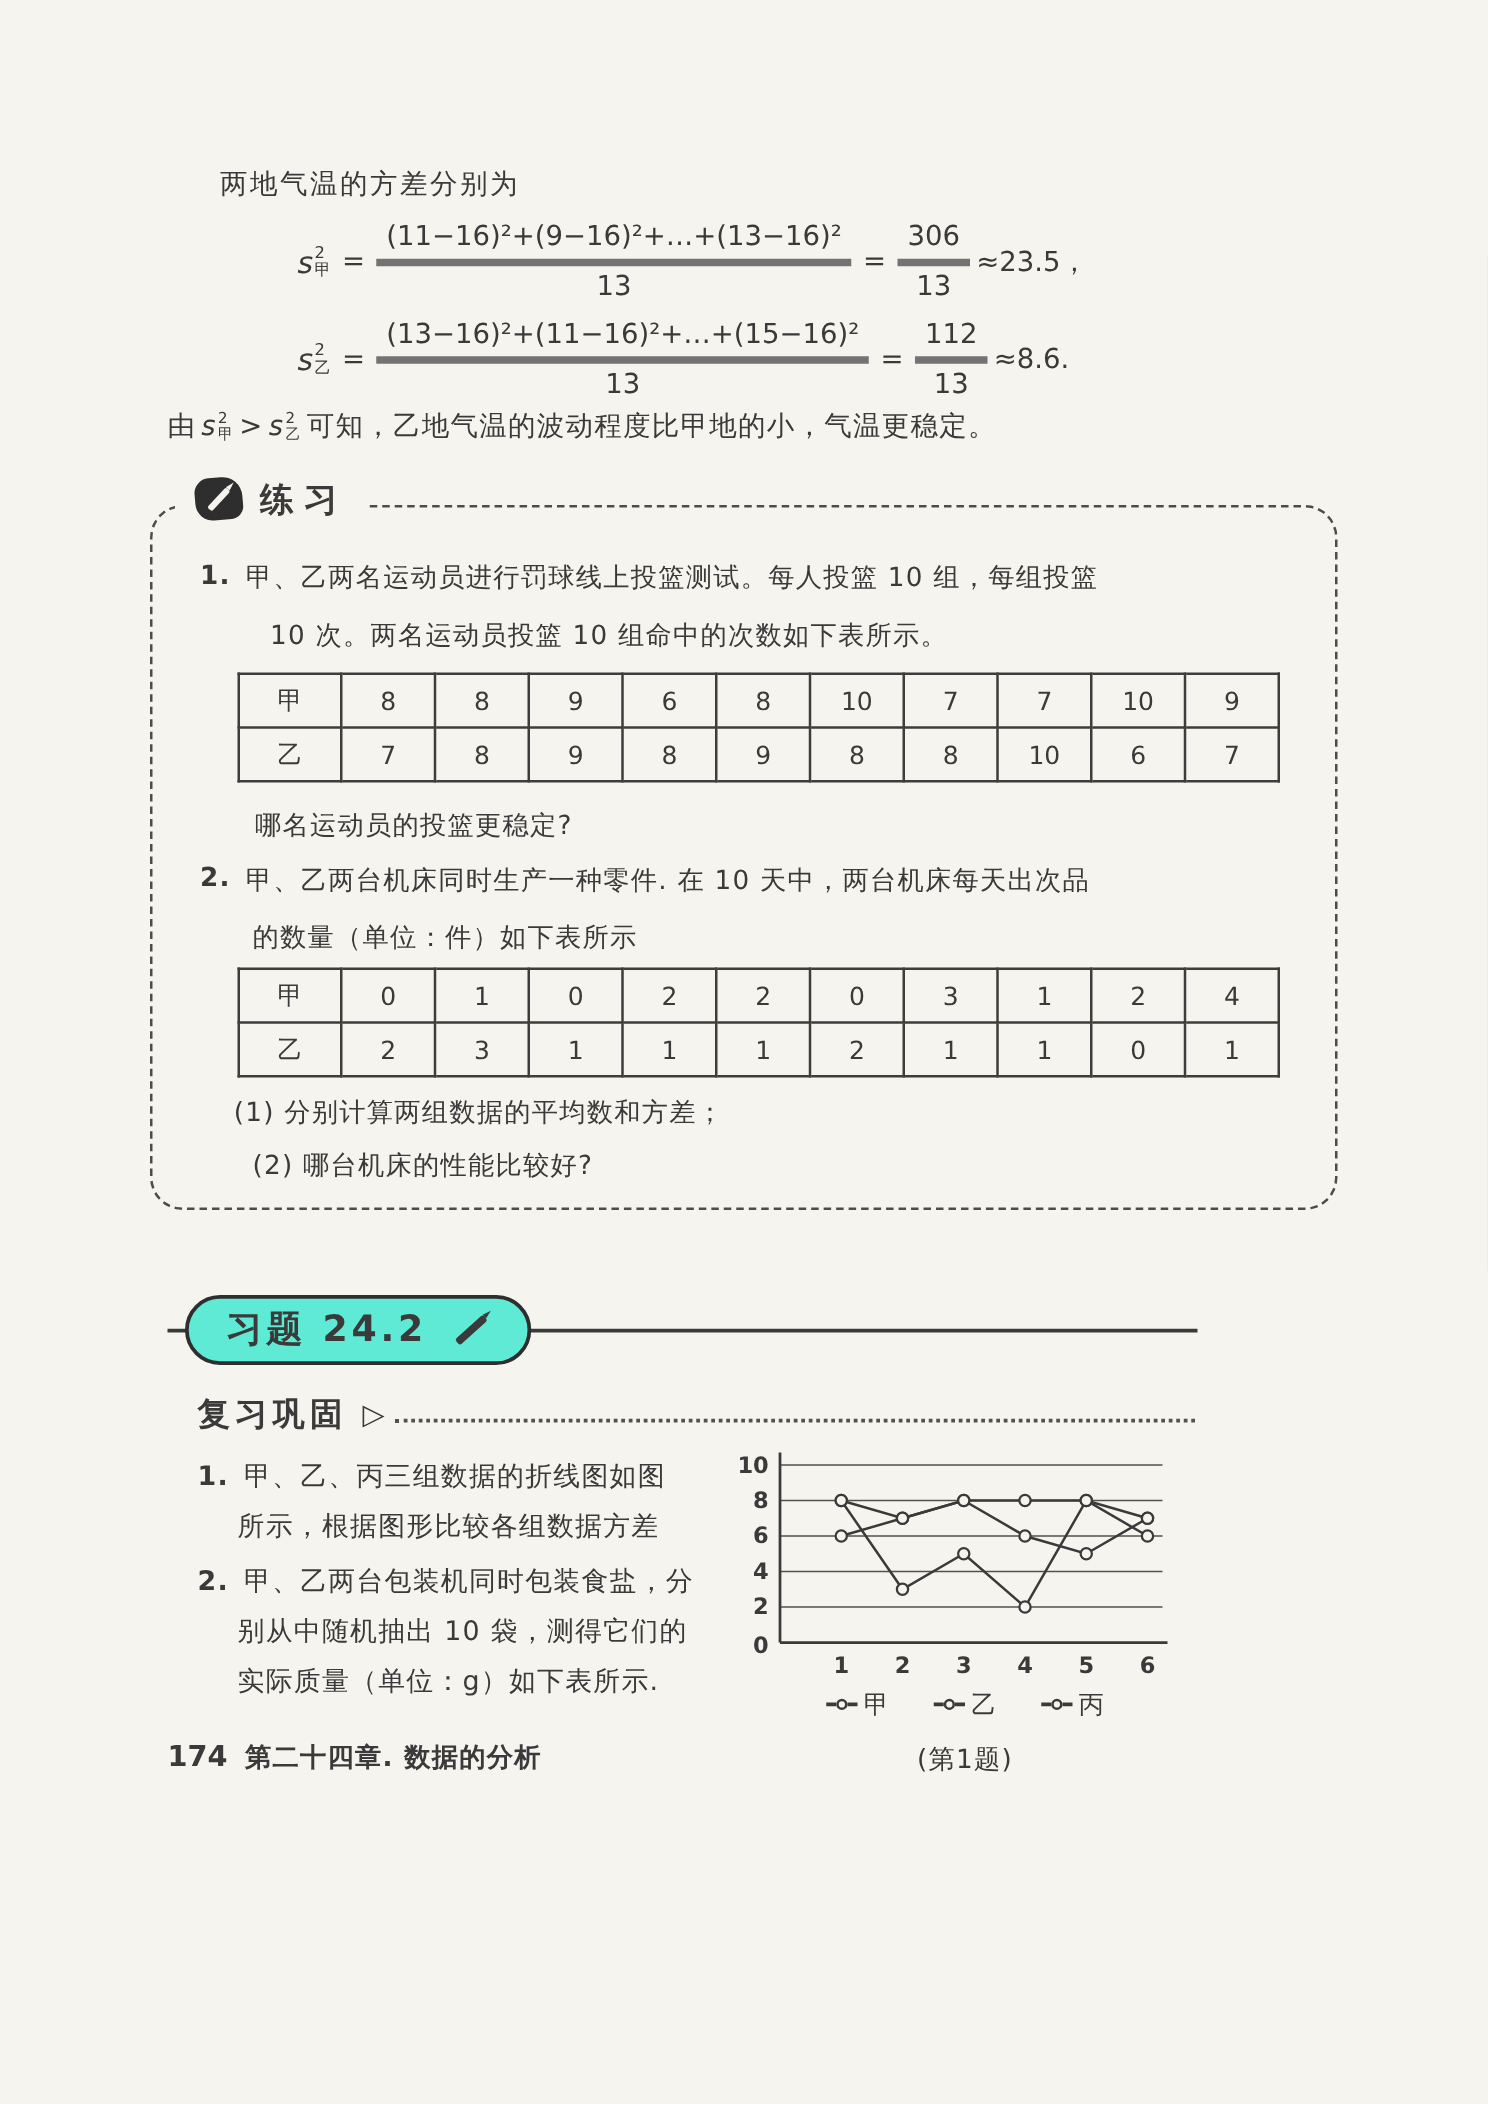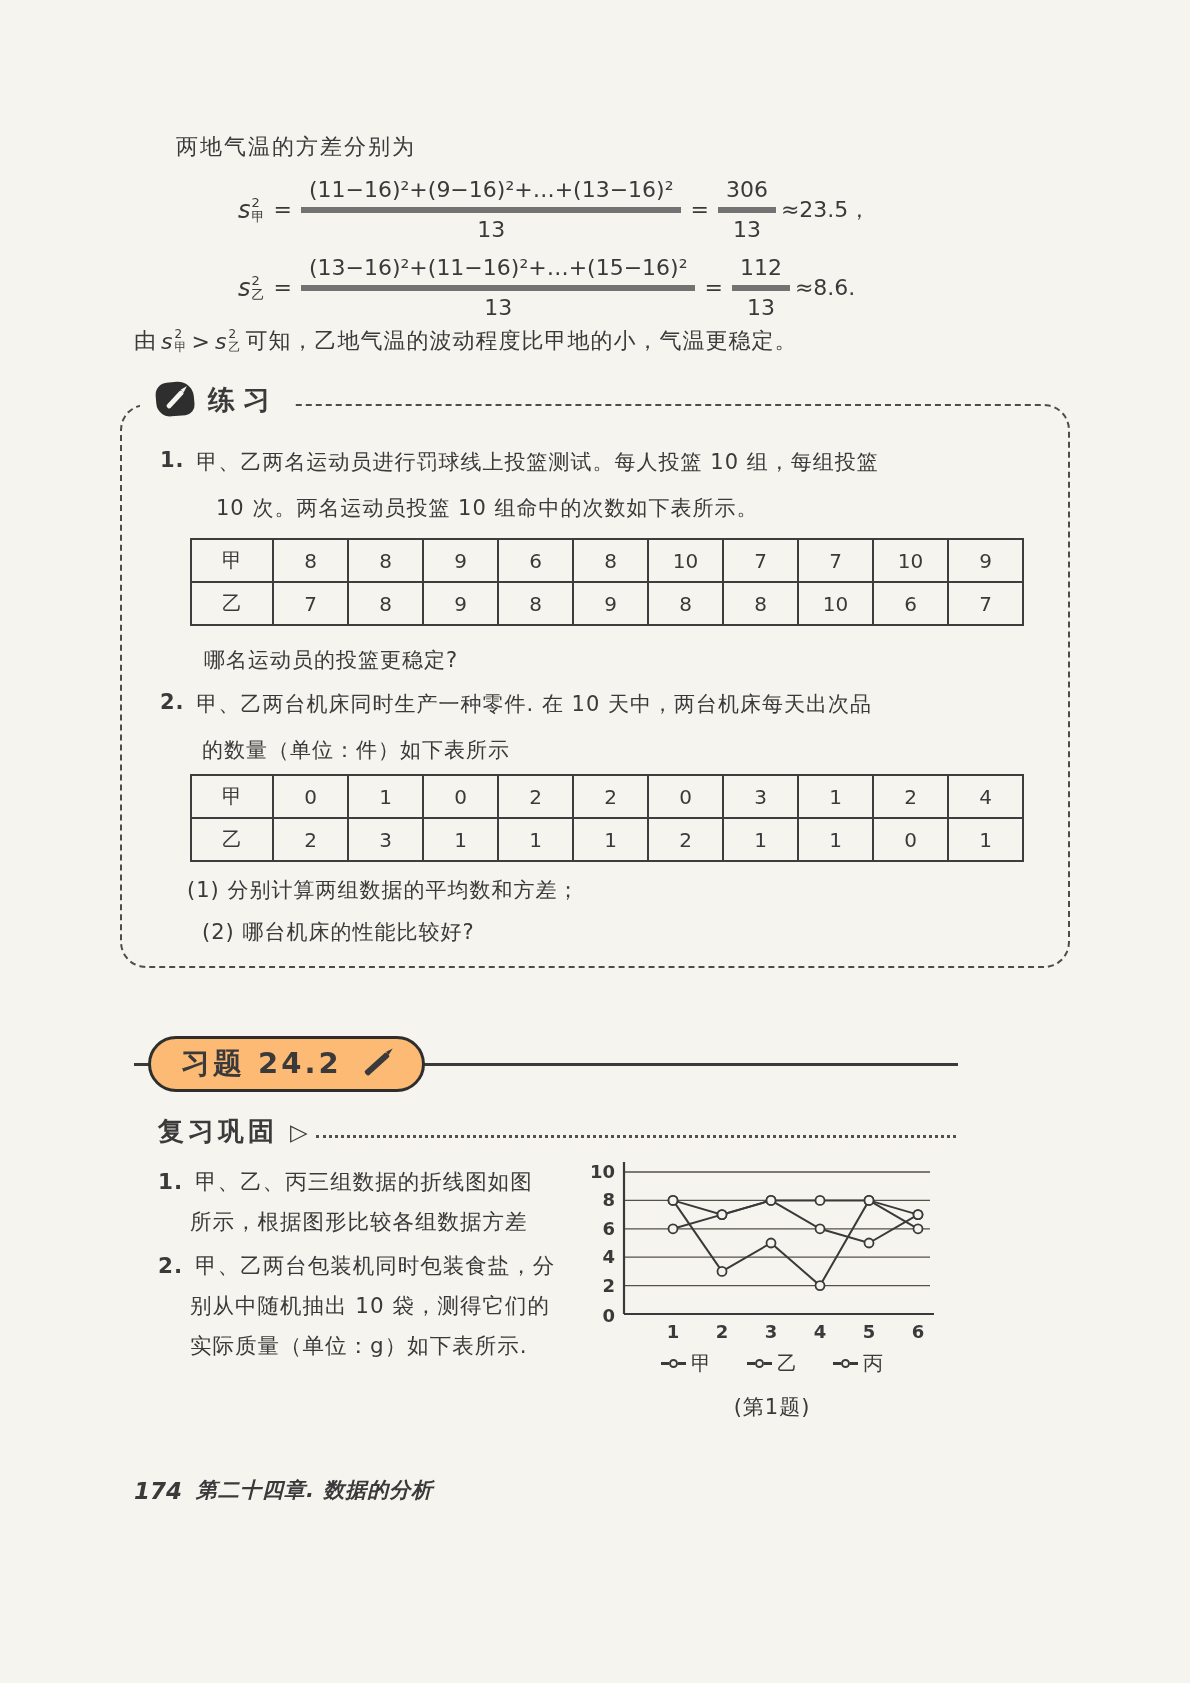--- a/index.html
+++ b/index.html
@@ -52,21 +52,21 @@
   .s2{left:80px;top:512px;}
 
   .dtable{position:absolute;border-collapse:collapse;}
   .dtable td{border:2px solid #3d3d3d;width:73px;height:41px;text-align:center;font-size:20px;padding:0;}
   .dtable td.lab{width:80px;}
 
   
   .banner{position:absolute;left:134px;top:1036px;width:824px;height:58px;}
   .banner-line{position:absolute;left:0;right:0;top:27px;height:0;border-top:3px solid #3a3a3a;}
   .banner-pill{position:absolute;left:14px;top:0;height:56px;box-sizing:border-box;padding:0 30px;
-               border:3px solid #2e2e2e;border-radius:30px;background:#fdba74;
+               border:3px solid #2e2e2e;border-radius:30px;background:#5eead4;
                display:flex;align-items:center;gap:20px;}
   .banner-title{font-size:29px;font-weight:bold;letter-spacing:3px;}
 
   
   .review-head{position:absolute;left:158px;top:1114px;width:798px;display:flex;align-items:center;gap:8px;}
   .rh-text{font-size:26px;font-weight:bold;letter-spacing:4px;}
   .rh-tri{font-size:23px;margin-left:4px;}
   .rh-dots{flex:1;border-top:3.5px dotted #55504a;margin-top:10px;}
 
   .review-left{position:absolute;left:158px;top:1162px;width:448px;font-size:21.5px;letter-spacing:1px;}
@@ -78,21 +78,21 @@
   
   .chart-area{position:absolute;left:586px;top:1156px;width:372px;margin:0;text-align:center;}
   .chart-area svg{display:block;}
   .legend{display:flex;justify-content:center;gap:36px;margin-top:2px;font-size:20px;}
   .leg-item{display:inline-flex;align-items:center;gap:5px;}
   .leg-marker{display:inline-flex;align-items:center;}
   .leg-marker .ll{width:8px;height:2.4px;background:#3a3a3a;}
   .leg-marker .lc{width:9px;height:9px;border:2px solid #3a3a3a;border-radius:50%;box-sizing:border-box;}
   .chart-caption{margin-top:16px;font-size:21px;letter-spacing:1px;}
 
-  .footer{position:absolute;left:134px;top:1476px;display:flex;align-items:flex-end;gap:14px;font-weight:bold;font-style:italic;}
+  .footer{position:absolute;left:134px;top:1392px;display:flex;align-items:center;gap:14px;font-weight:bold;}
   .pgnum{font-size:23px;}
   .chapter{font-size:21px;letter-spacing:1px;}
 </style>
 </head>
 <body>
 
 <div class="page">
 
   <p class="intro">两地气温的方差分别为</p>
 

